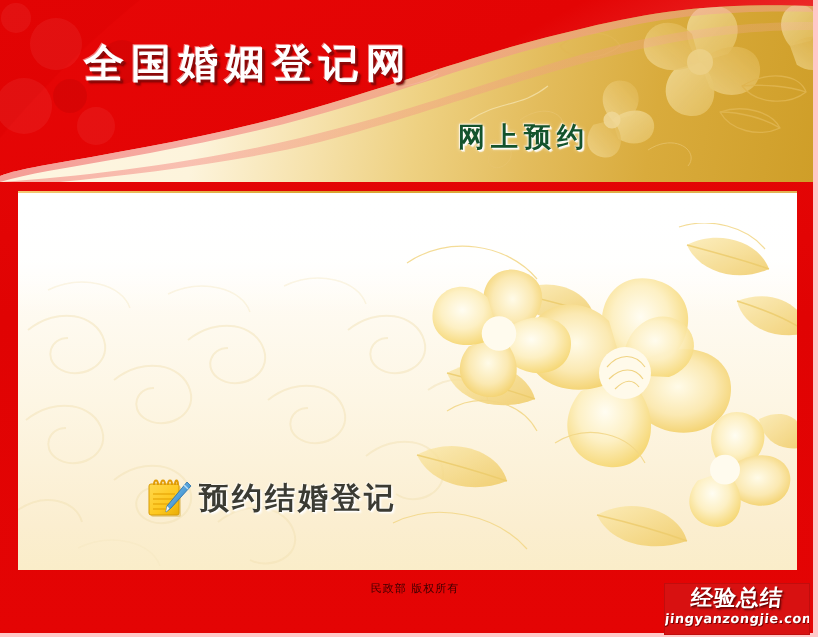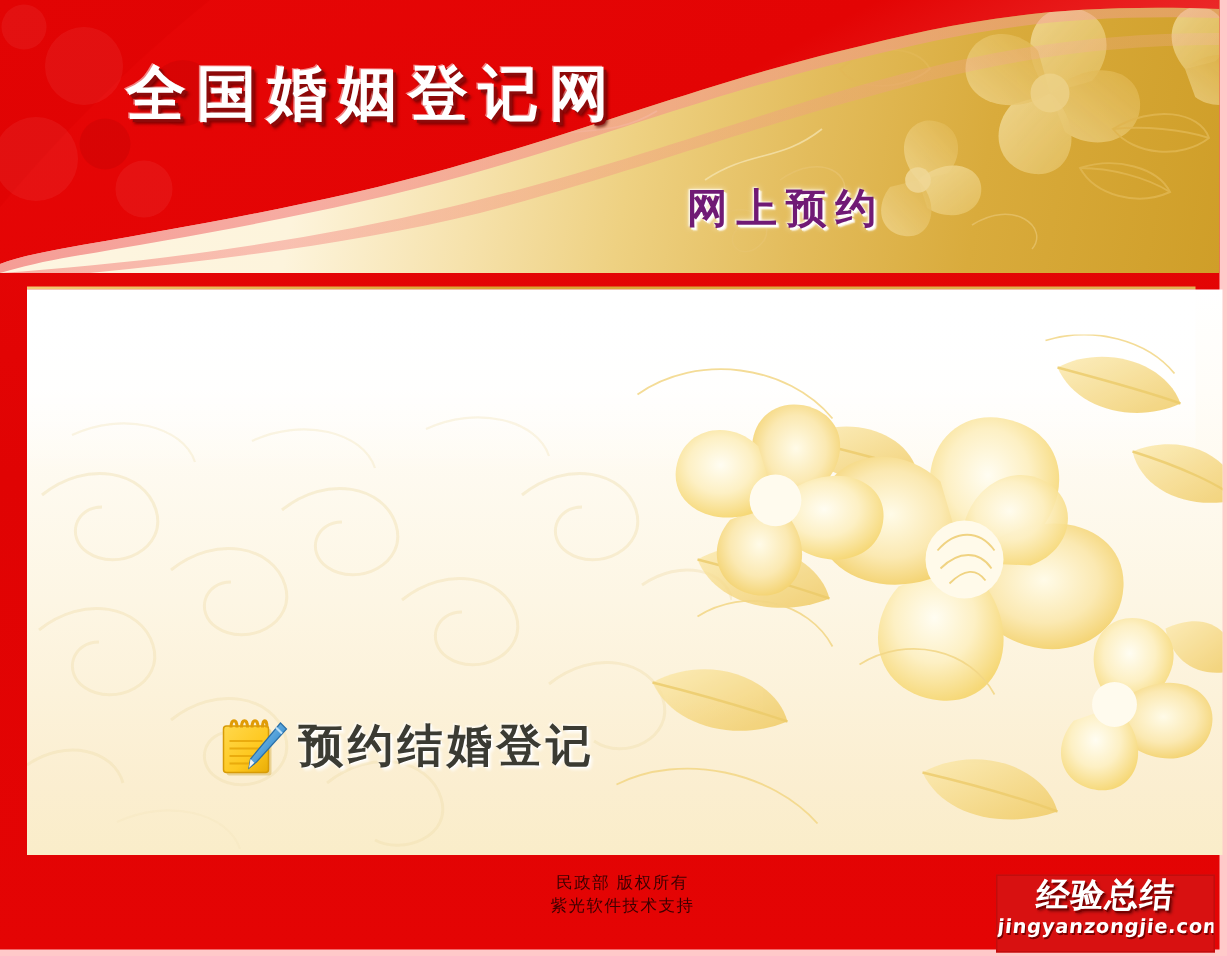--- a/index.html
+++ b/index.html
@@ -80,24 +80,24 @@
     white-space: nowrap;
     text-shadow:
       2px 2px 0 #8d0a0a,
       3px 3px 2px rgba(80,0,0,.65),
       -1px -1px 0 rgba(255,255,255,.5);
   }
   #banner-subtitle {
     position: absolute;
     left: 410px;
     top: 122px;
-    font-family: Liberation Sans, sans-serif;
+    font-family: Liberation Mono, monospace;
     font-size: 27px;
     font-weight: bold;
-    color: #701a75;
+    color: #14532d;
     letter-spacing: 6px;
     line-height: 34px;
     white-space: nowrap;
     text-shadow:
       1px 1px 0 rgba(255,255,255,.95),
       2px 2px 1px rgba(255,255,255,.8),
       -1px -1px 1px rgba(255,255,255,.7),
       0 0 4px rgba(255,250,235,.9);
     padding-left: 48px;
   }
@@ -115,21 +115,20 @@
   
   #content {
     position: absolute;
     left: 18px;
     top: 193px;
     width: 779px;
     height: 377px;
     overflow: hidden;
     background:
       linear-gradient(180deg, #ffffff 0%, #fffdf8 18%, #fdf6e4 55%, #fbeed0 88%, #faedc9 100%);
-    padding-left: 18px;
   }
   
   #content-clouds {
     position: absolute;
     left: 0; bottom: 0;
     width: 470px;
     height: 300px;
     opacity: .55;
   }
   
@@ -518,21 +517,20 @@
         </g>
       </svg>
       <span class="link-text">预约结婚登记</span>
     </div>
 
   </div>
 
   <div id="footer">
     <div id="footer-lines">
       <div class="footer-line">民政部  版权所有</div>
-      <div class="footer-line">紫光软件技术支持</div>
     </div>
   </div>
 
   <div id="watermark">
     <div id="watermark-cn">经验总结</div>
     <div id="watermark-url">jingyanzongjie.com</div>
   </div>
 
 </div>
 

